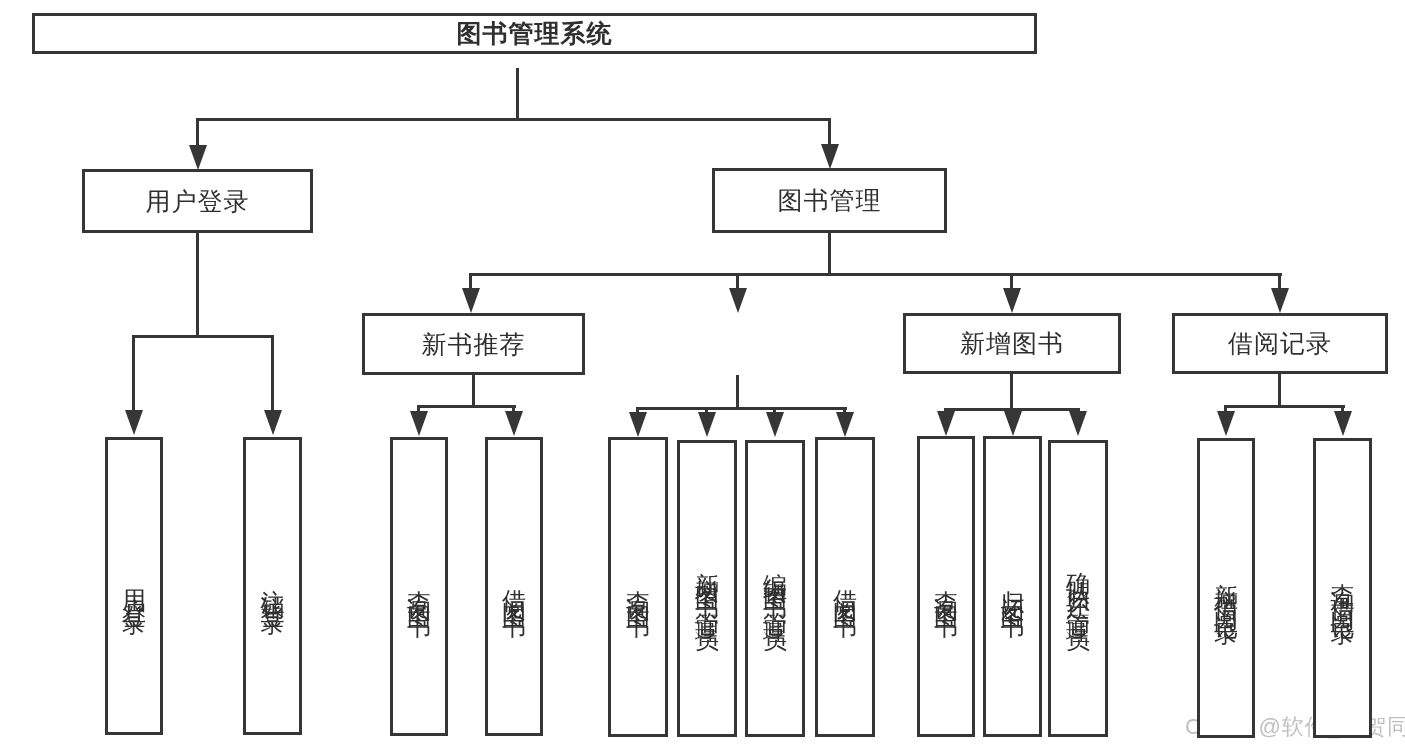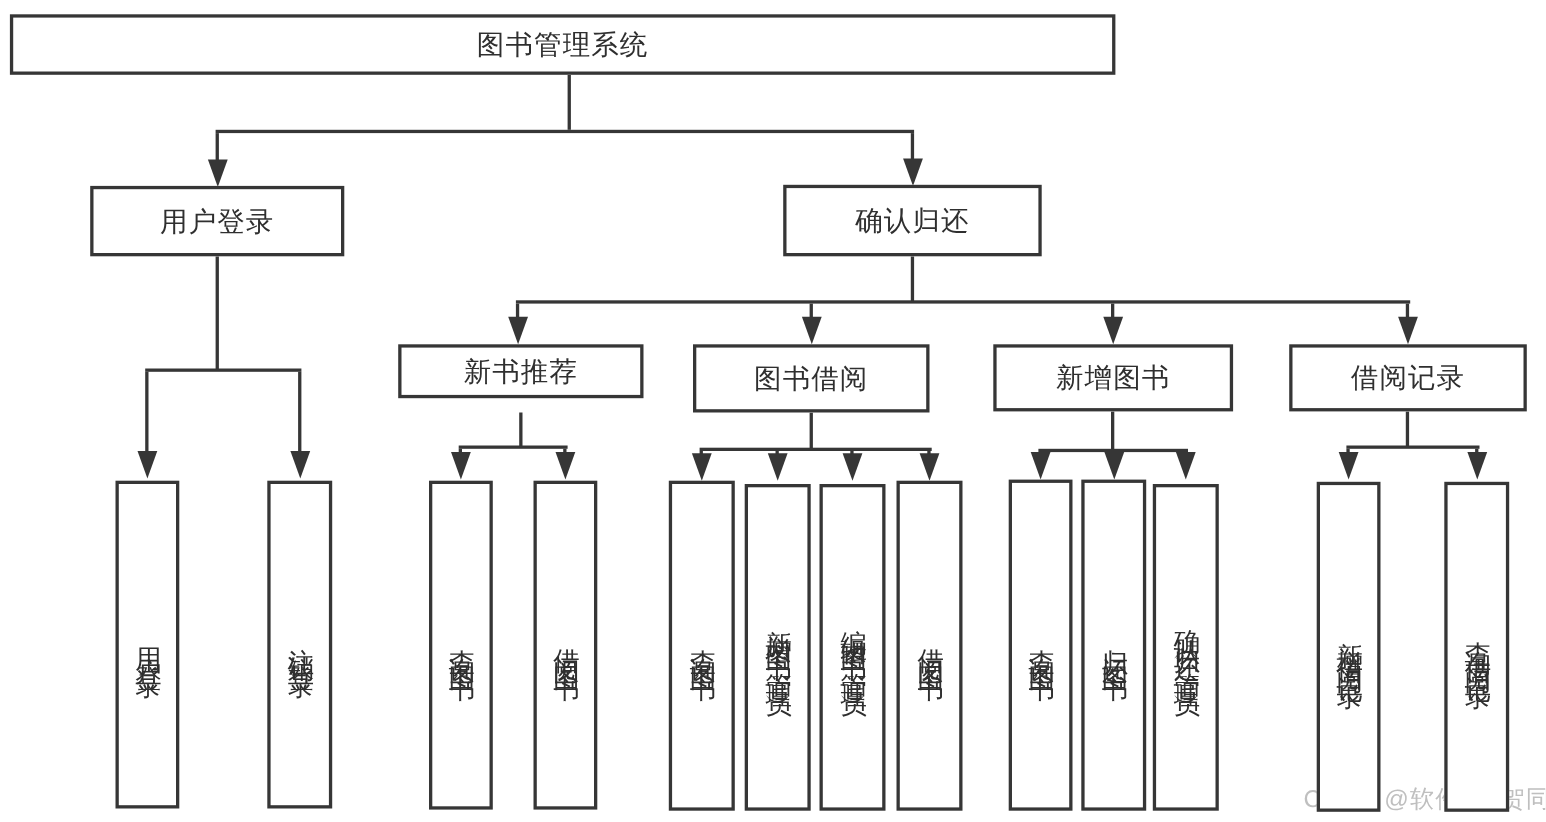--- a/index.html
+++ b/index.html
@@ -109,34 +109,31 @@
     <div class="arrow" style="left: 505px; top: 411px;"></div>
     <div class="arrow" style="left: 629px; top: 412px;"></div>
     <div class="arrow" style="left: 698px; top: 412px;"></div>
     <div class="arrow" style="left: 766px; top: 412px;"></div>
     <div class="arrow" style="left: 836px; top: 412px;"></div>
     <div class="arrow" style="left: 937px; top: 411px;"></div>
     <div class="arrow" style="left: 1004px; top: 411px;"></div>
     <div class="arrow" style="left: 1069px; top: 411px;"></div>
     <div class="arrow" style="left: 1217px; top: 411px;"></div>
     <div class="arrow" style="left: 1334px; top: 411px;"></div>
-    <div class="node h" style="left: 9px; top: 13px; width: 1005px; height: 55px;">
+    <div class="node h" style="left: 32px; top: 13px; width: 1005px; height: 41px; font-weight: bold;">
       <span>图书管理系统</span>
     </div>
     <div class="node h" style="left: 82px; top: 169px; width: 231px; height: 64px;">
       <span>用户登录</span>
     </div>
     <div class="node h" style="left: 712px; top: 168px; width: 235px; height: 65px;">
-      <span>确认归还</span>
+      <span>图书管理</span>
     </div>
-    <div class="node h" style="left: 362px; top: 313px; width: 223px; height: 49px;">
+    <div class="node h" style="left: 362px; top: 313px; width: 223px; height: 62px;">
       <span>新书推荐</span>
-    </div>
-    <div class="node h" style="left: 630px; top: 313px; width: 215px; height: 62px;">
-      <span>图书借阅</span>
     </div>
     <div class="node h" style="left: 903px; top: 313px; width: 218px; height: 61px;">
       <span>新增图书</span>
     </div>
     <div class="node h" style="left: 1172px; top: 313px; width: 216px; height: 61px;">
       <span>借阅记录</span>
     </div>
     <div class="node v" style="left: 105px; top: 437px; width: 58px; height: 298px;">
       <span>用户登录</span>
     </div>

